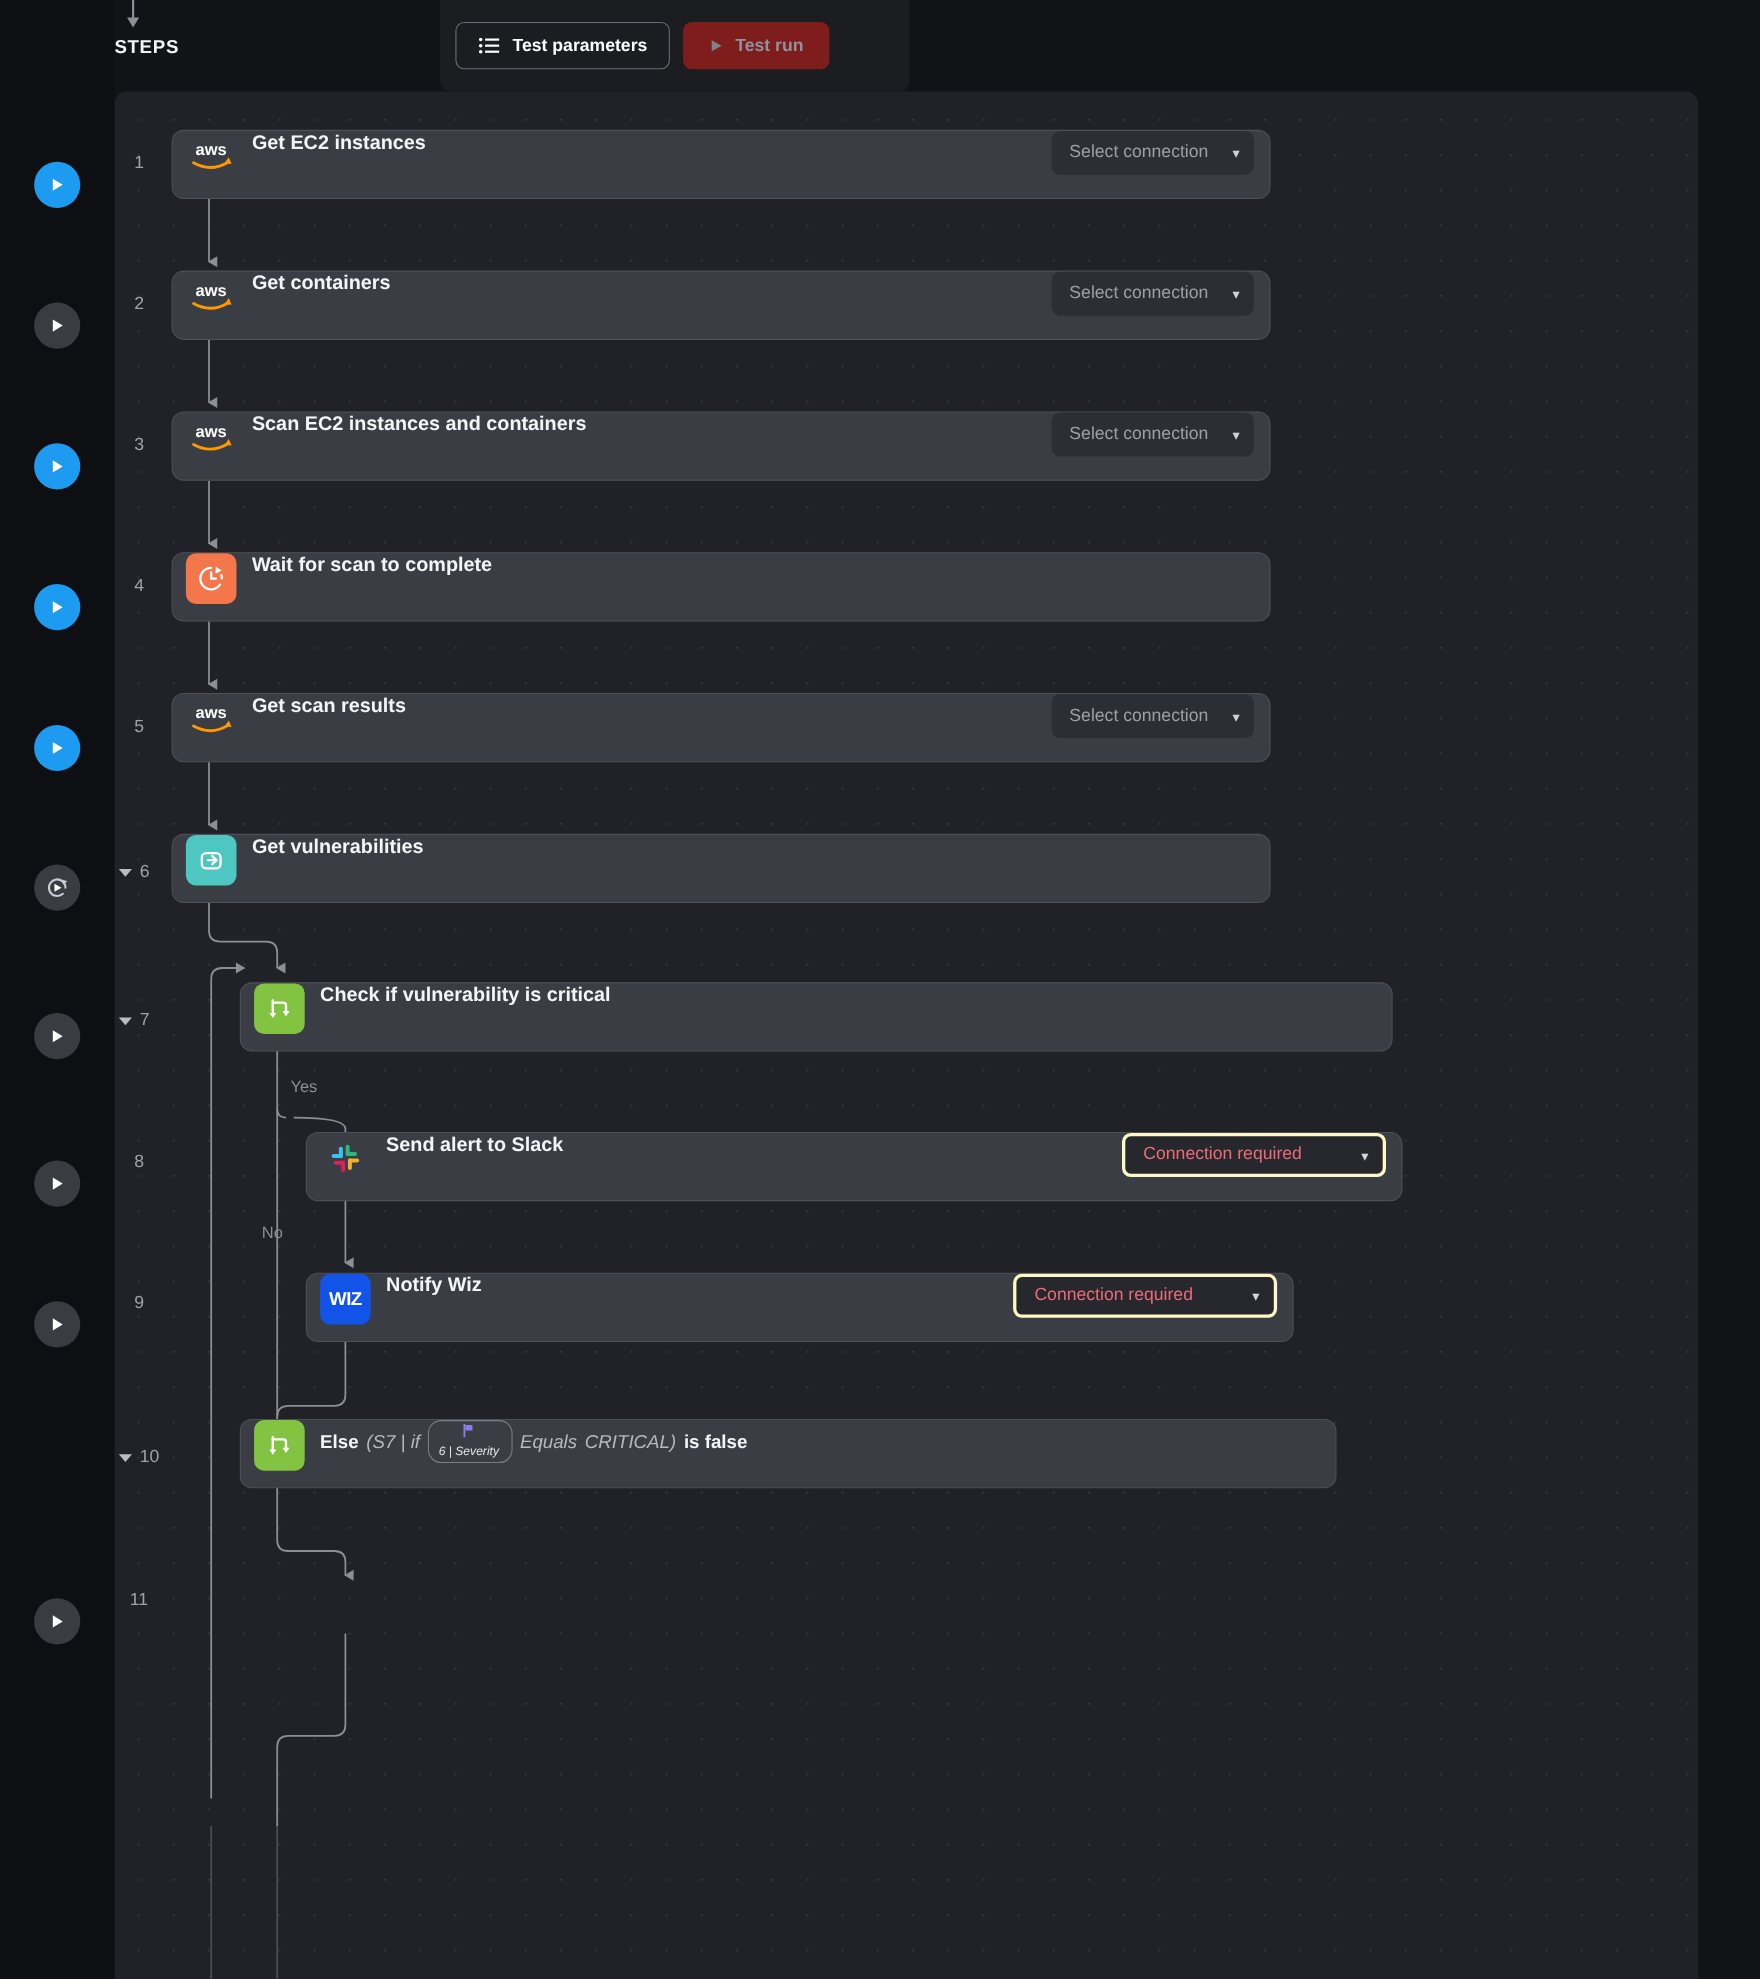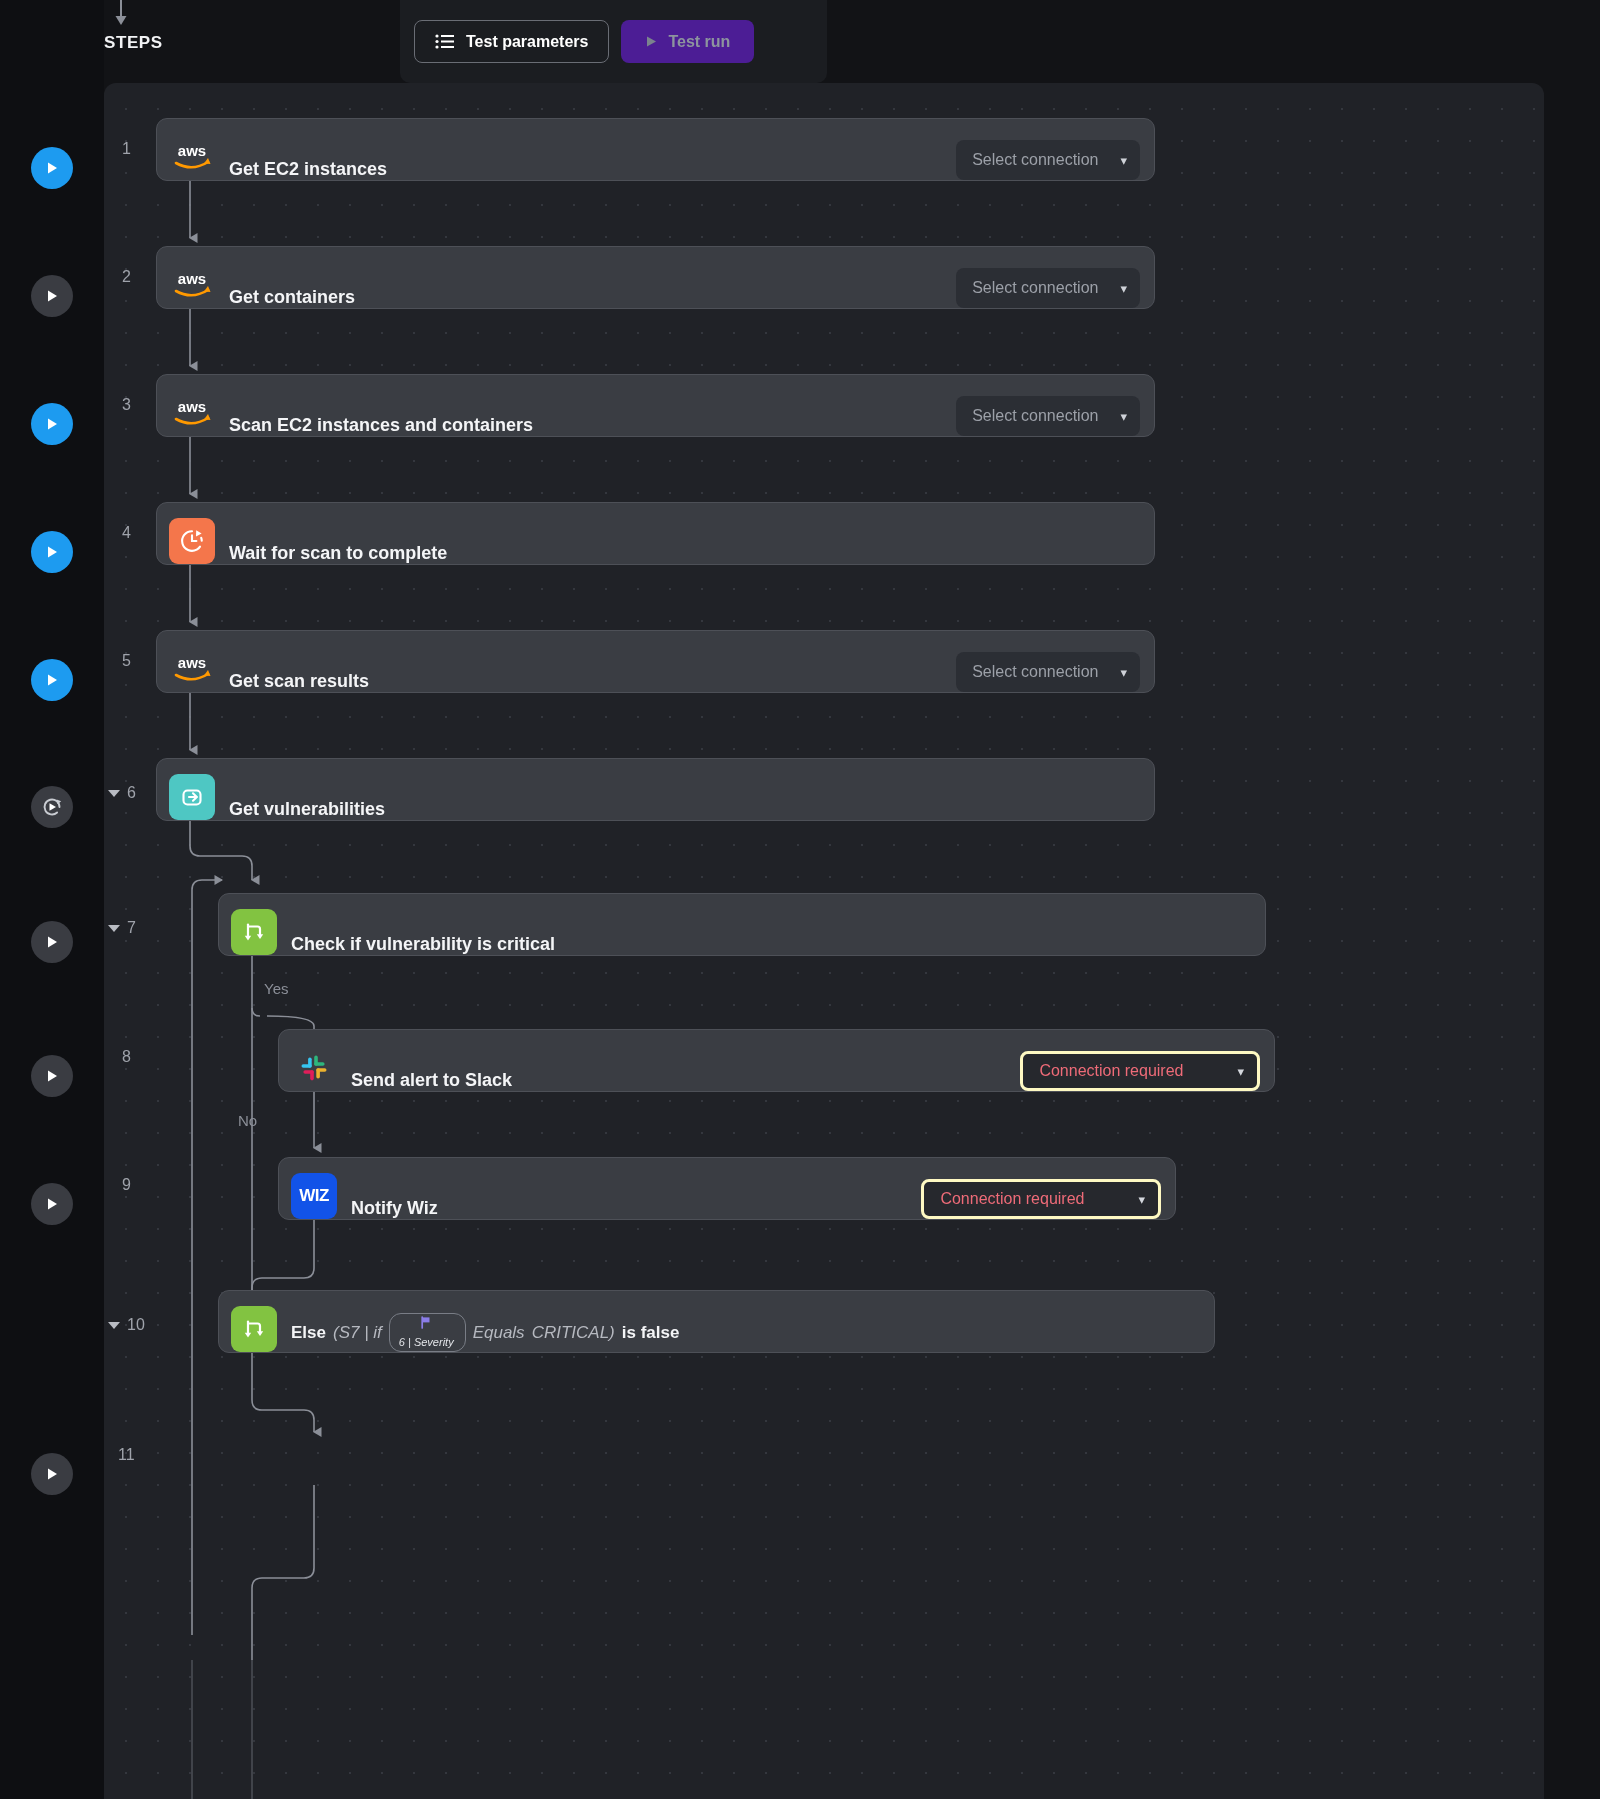--- a/index.html
+++ b/index.html
@@ -80,21 +80,21 @@
     cursor: pointer;
     font-family: "Liberation Sans", sans-serif;
   }
 
   .btn-muted {
     display: flex; align-items: center; gap: 11px;
     height: 43px;
     padding: 0 24px;
     border: none;
     border-radius: 8px;
-    background: #4c1d95;
+    background: #7f1d1d;
     color: #8d949e;
     font-size: 16px;
     font-weight: bold;
     cursor: pointer;
     font-family: "Liberation Sans", sans-serif;
   }
 
   
   .canvas {
     position: absolute;
@@ -140,21 +140,21 @@
     cursor: pointer;
   }
 
   .card {
     position: absolute;
     height: 63px;
     background: #3a3d43;
     border: 1px solid #4d5057;
     border-radius: 11px;
     display: flex;
-    align-items: flex-end;
+    align-items: flex-start;
     padding: 0 12px;
     cursor: pointer;
   }
 
   .card-title {
     font-size: 18px;
     font-weight: bold;
     color: #f4f5f7;
     margin-left: 14px;
     white-space: nowrap;

